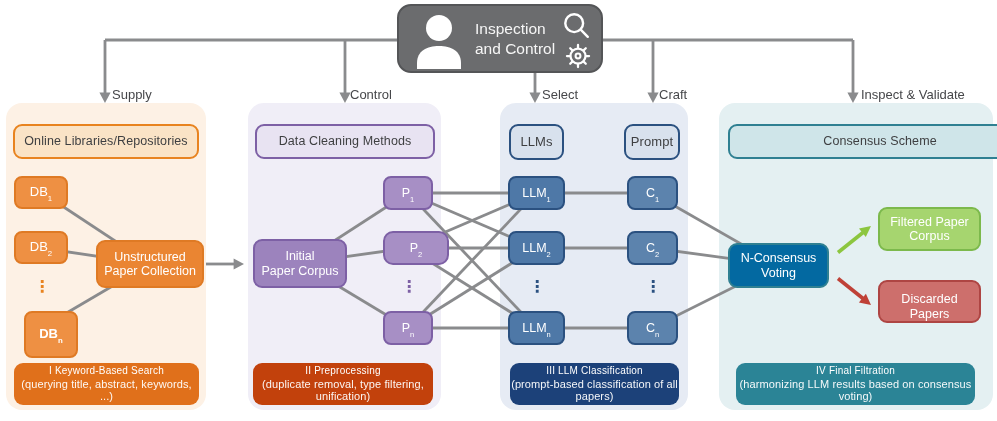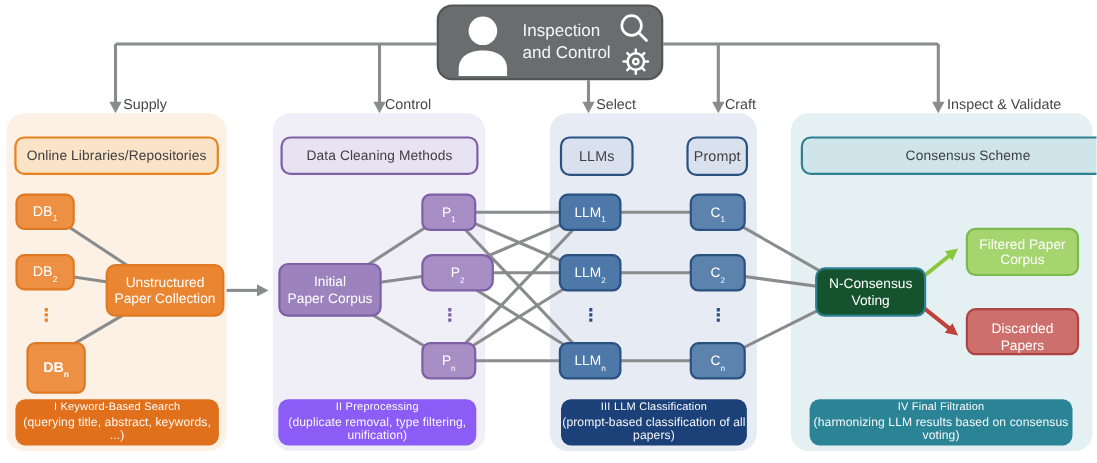--- a/index.html
+++ b/index.html
@@ -26,29 +26,29 @@
   .hdr-blue   { background:#d8e1ed; border-color:#2b5180; font-size:13px; }
   .hdr-teal   { background:#cfe5e9; border-color:#2f8092; }
 
   .node { color:#ffffff; border:2px solid; font-size:12.5px; }
   .node-db   { background:#ee9043; border-color:#df7a24; font-size:13px; }
   .node-coll { background:#ea8532; border-color:#df7a24; border-radius:9px; font-size:12.5px; }
   .node-p    { background:#a78fc5; border-color:#7d60a5; }
   .node-corpus { background:#9c83bd; border-color:#7d60a5; border-radius:9px; }
   .node-llm  { background:#4e78a7; border-color:#2b5180; }
   .node-c    { background:#5c83ad; border-color:#2b5180; }
-  .node-vote { background:#14532d; border-color:#2f8092; border-radius:9px;margin-left:13px; }
+  .node-vote { background:#0369a1; border-color:#2f8092; border-radius:9px; }
   .node-green{ background:#a6d56f; border-color:#7cb94c; border-radius:9px; }
   .node-red  { background:#cd6f6c; border-color:#ae4543; border-radius:9px;justify-content:flex-end; }
 
   .footer { color:#ffffff; border-radius:9px; z-index:3; }
   .footer .ft { font-size:10px; letter-spacing:.2px; }
   .footer .fs { font-size:11px; opacity:.95; margin-top:1px; letter-spacing:.1px; }
   .footer-orange { background:#e0701b; }
-  .footer-purple { background:#8b5cf6; }
+  .footer-purple { background:#c2410c; }
   .footer-blue   { background:#1c4179; }
   .footer-teal   { background:#2b8496; }
 
   sub { font-size:.6em; line-height:0; position:relative; top:.18em; }
 
   .vdots {
     position:absolute; z-index:3; width:14px; text-align:center;
     font-weight:bold; font-size:16px; line-height:1;
     font-family:"DejaVu Sans", sans-serif;
   }
@@ -205,21 +205,21 @@
   <div class="vdots vd-purple" style="left:401px; top:279px;">⋮</div>
   <div class="box node node-p" style="left:383px; top:311px; width:50px; height:34px;">
     <span><span>P</span><sub>n</sub></span>
   </div>
 
   <div class="box footer footer-purple" style="left:253px; top:363px; width:180px; height:42px;">
     <span class="ft">II Preprocessing</span>
     <span class="fs">(duplicate removal, type filtering, unification)</span>
   </div>
 
-  <div class="box hdr hdr-blue" style="left:509px; top:124px; width:67px; height:36px;">LLMs</div>
+  <div class="box hdr hdr-blue" style="left:509px; top:124px; width:55px; height:36px;">LLMs</div>
   <div class="box hdr hdr-blue" style="left:624px; top:124px; width:56px; height:36px;">Prompt</div>
 
   <div class="box node node-llm" style="left:508px; top:176px; width:57px; height:34px;">
     <span><span>LLM</span><sub>1</sub></span>
   </div>
   <div class="box node node-llm" style="left:508px; top:231px; width:57px; height:34px;">
     <span><span>LLM</span><sub>2</sub></span>
   </div>
   <div class="vdots vd-blue" style="left:529px; top:279px;">⋮</div>
   <div class="box node node-llm" style="left:508px; top:311px; width:57px; height:34px;">

